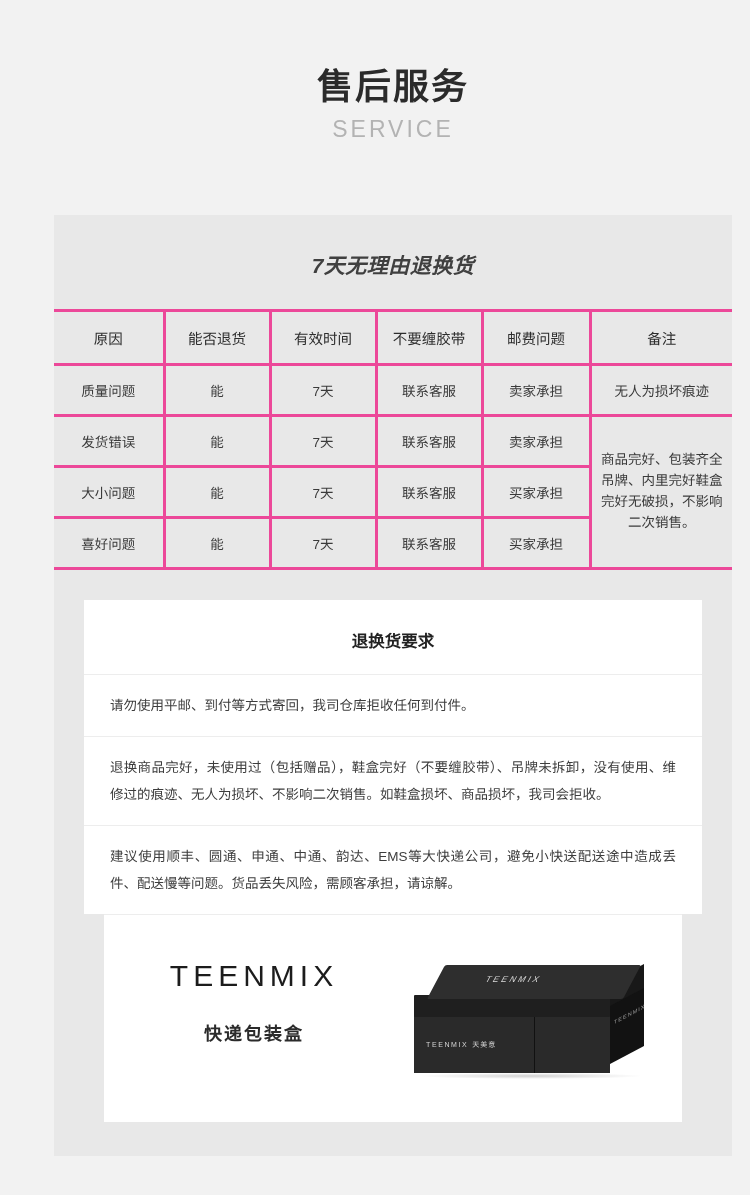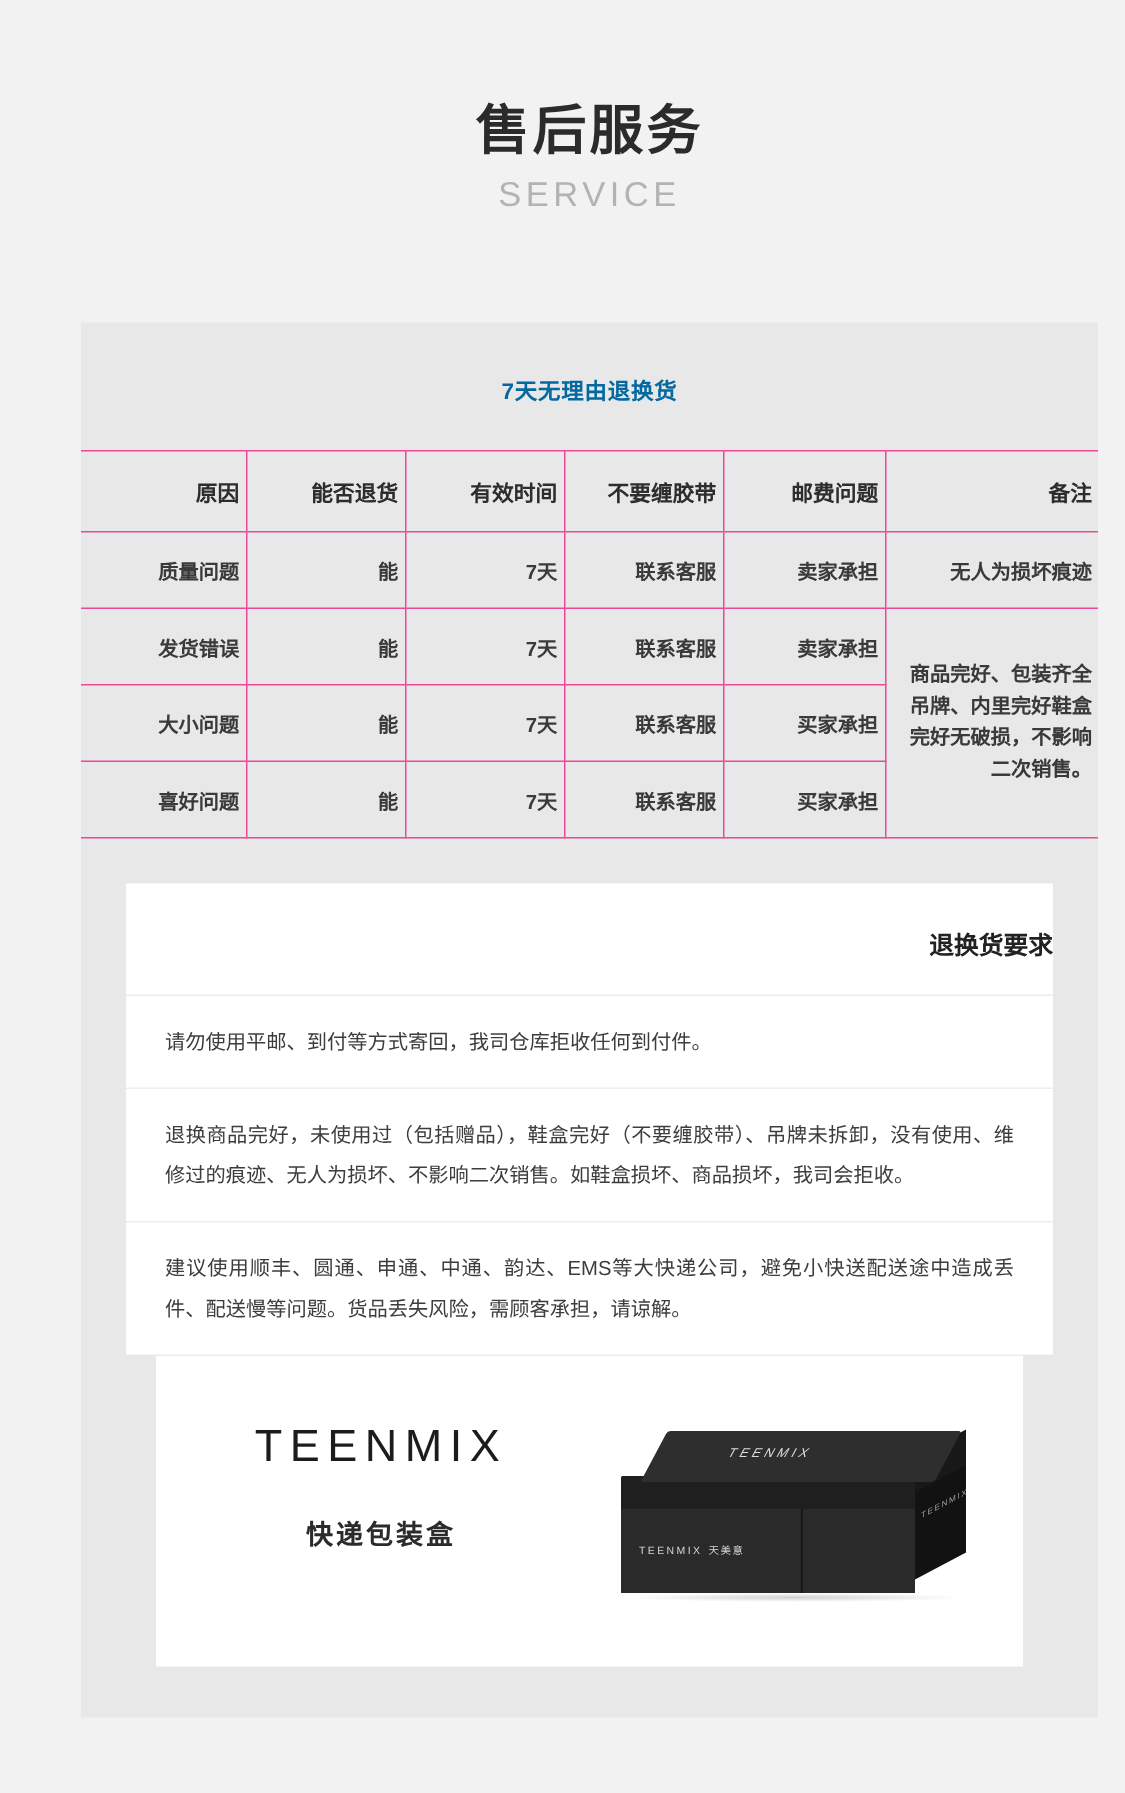--- a/index.html
+++ b/index.html
@@ -46,41 +46,42 @@
   
   .card {
     width: 678px;
     margin: 72px auto 0 auto;
     background: #e8e8e8;
     padding-bottom: 34px;
   }
 
   .card-title {
     text-align: center;
-    font-size: 15px;
+    font-size: 21px;
     font-weight: bold;
-    color: #0369a1;
+    color: #404040;
     padding: 34px 0 30px 0;
     letter-spacing: 0.5px;
+    font-style: italic;
   }
 
   
   table.refund-table {
     border-collapse: collapse;
     width: 678px;
     background: #e8e8e8;
     table-layout: fixed;
   }
   table.refund-table th,
   table.refund-table td {
-    border: 1px solid #ec4899;
-    text-align: right;
+    border: 3px solid #ec4899;
+    text-align: center;
     font-size: 13.5px;
     color: #3a3a3a;
-    font-weight: bold;
+    font-weight: normal;
     padding: 0 4px;
   }
   table.refund-table th {
     height: 54px;
     font-size: 14.5px;
     color: #2d2d2d;
   }
   table.refund-table td {
     height: 51px;
   }
@@ -105,21 +106,21 @@
     vertical-align: middle;
   }
 
   
   .req-wrap {
     width: 618px;
     margin: 30px auto 0 auto;
     background: #ffffff;
   }
   .req-title {
-    text-align: right;
+    text-align: center;
     font-size: 16.5px;
     font-weight: bold;
     color: #222;
     padding: 28px 0 22px 0;
   }
   .req-para {
     font-size: 13.5px;
     line-height: 2.0;
     color: #3d3d3d;
     padding: 17px 26px 17px 26px;

